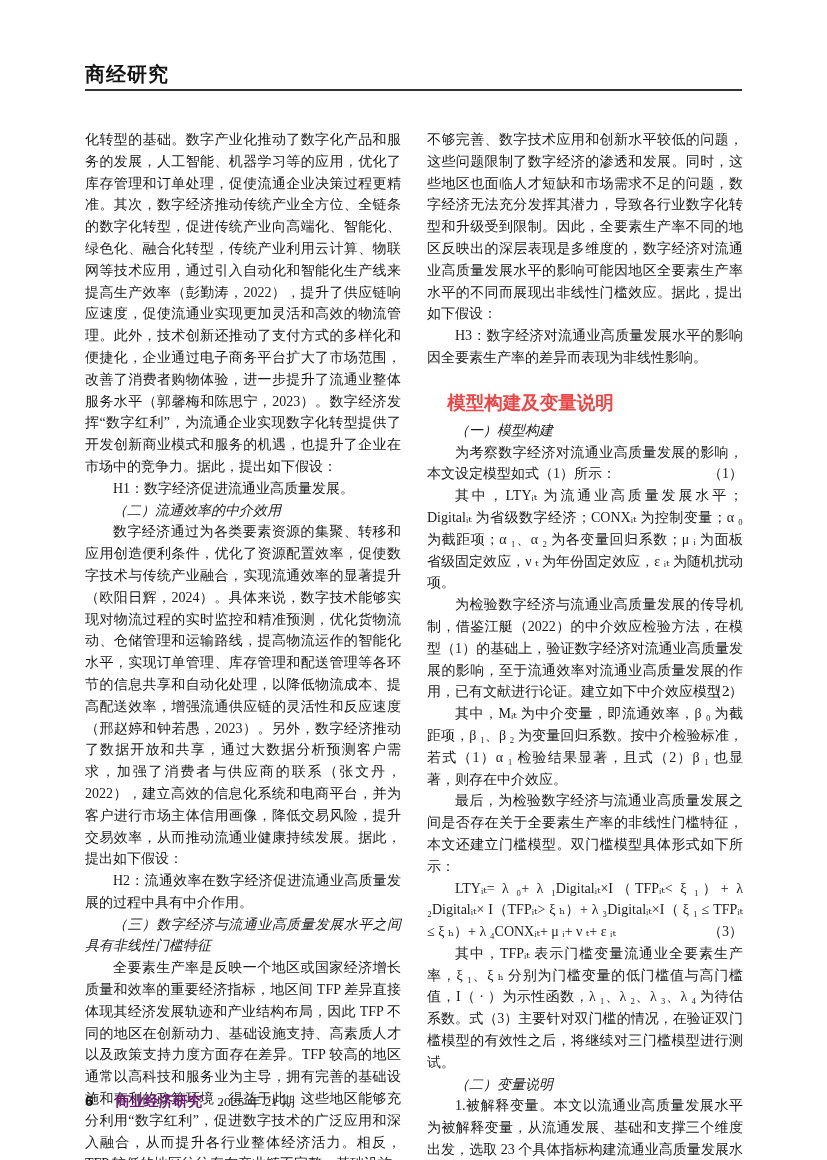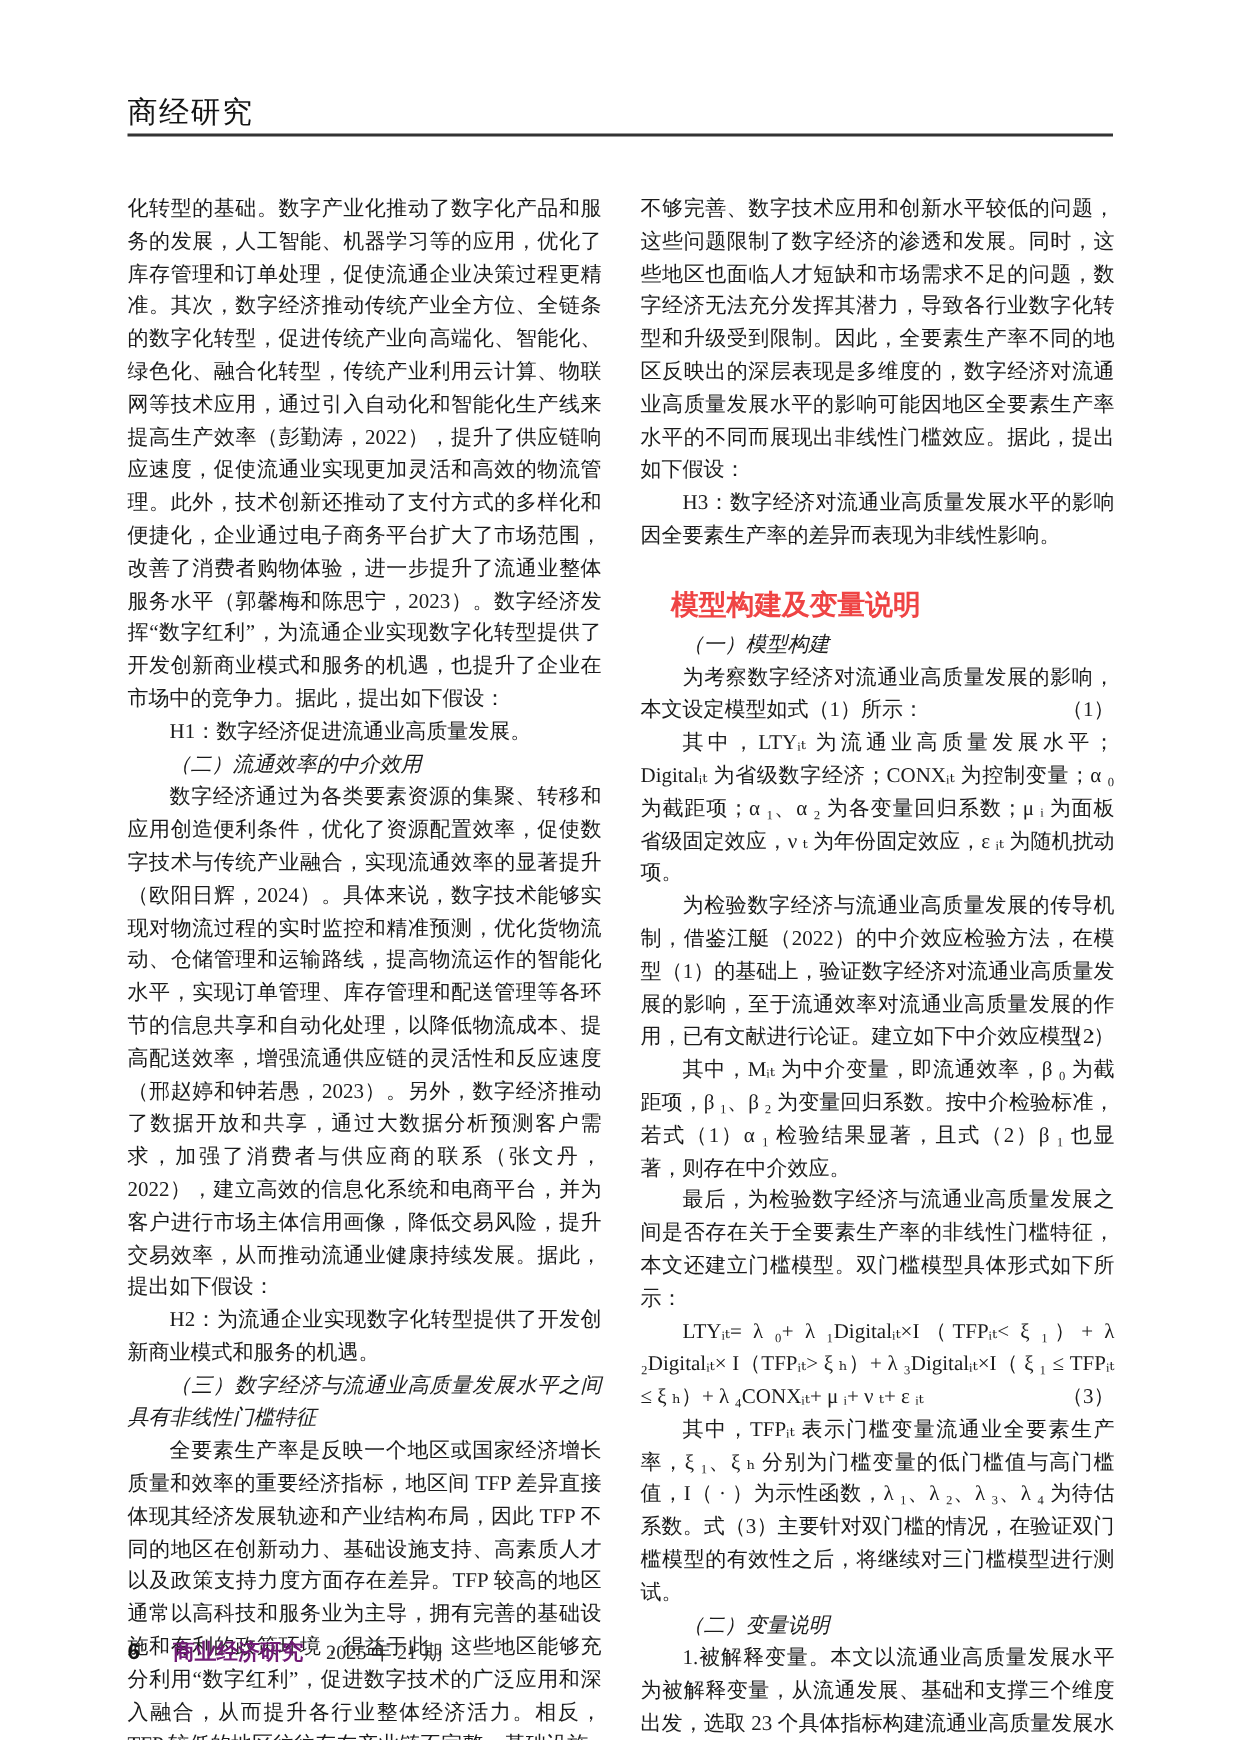--- a/index.html
+++ b/index.html
@@ -10,21 +10,21 @@
     background: #ffffff;
     font-family: "Liberation Serif", "DejaVu Serif", "DejaVu Sans", serif;
     color: #1b1b1b;
     overflow: hidden;
   }
   .header-title {
     position: absolute;
     left: 85px;
     top: 61px;
     font-family: "Liberation Sans", "DejaVu Sans", sans-serif;
-    font-weight: normal;
+    font-weight: bold;
     font-size: 20px;
     letter-spacing: 1px;
     color: #141414;
   }
   .header-rule {
     position: absolute;
     left: 85px;
     top: 89px;
     width: 657px;
     height: 2px;
@@ -93,21 +93,21 @@
 <div class="page">
 
   <div class="header-title">商经研究</div>
   <div class="header-rule"></div>
 
   <div class="col col-left">
     <p class="cont">化转型的基础。数字产业化推动了数字化产品和服务的发展，人工智能、机器学习等的应用，优化了库存管理和订单处理，促使流通企业决策过程更精准。其次，数字经济推动传统产业全方位、全链条的数字化转型，促进传统产业向高端化、智能化、绿色化、融合化转型，传统产业利用云计算、物联网等技术应用，通过引入自动化和智能化生产线来提高生产效率（彭勤涛，2022），提升了供应链响应速度，促使流通业实现更加灵活和高效的物流管理。此外，技术创新还推动了支付方式的多样化和便捷化，企业通过电子商务平台扩大了市场范围，改善了消费者购物体验，进一步提升了流通业整体服务水平（郭馨梅和陈思宁，2023）。数字经济发挥“数字红利”，为流通企业实现数字化转型提供了开发创新商业模式和服务的机遇，也提升了企业在市场中的竞争力。据此，提出如下假设：</p>
     <p>H1：数字经济促进流通业高质量发展。</p>
     <p class="kaiti">（二）流通效率的中介效用</p>
     <p>数字经济通过为各类要素资源的集聚、转移和应用创造便利条件，优化了资源配置效率，促使数字技术与传统产业融合，实现流通效率的显著提升（欧阳日辉，2024）。具体来说，数字技术能够实现对物流过程的实时监控和精准预测，优化货物流动、仓储管理和运输路线，提高物流运作的智能化水平，实现订单管理、库存管理和配送管理等各环节的信息共享和自动化处理，以降低物流成本、提高配送效率，增强流通供应链的灵活性和反应速度（邢赵婷和钟若愚，2023）。另外，数字经济推动了数据开放和共享，通过大数据分析预测客户需求，加强了消费者与供应商的联系（张文丹，2022），建立高效的信息化系统和电商平台，并为客户进行市场主体信用画像，降低交易风险，提升交易效率，从而推动流通业健康持续发展。据此，提出如下假设：</p>
-    <p>H2：为流通企业实现数字化转型提供了开发创新商业模式和服务的机遇。</p>
+    <p>H2：流通效率在数字经济促进流通业高质量发展的过程中具有中介作用。</p>
     <p class="kaiti">（三）数字经济与流通业高质量发展水平之间具有非线性门槛特征</p>
     <p>全要素生产率是反映一个地区或国家经济增长质量和效率的重要经济指标，地区间 TFP 差异直接体现其经济发展轨迹和产业结构布局，因此 TFP 不同的地区在创新动力、基础设施支持、高素质人才以及政策支持力度方面存在差异。TFP 较高的地区通常以高科技和服务业为主导，拥有完善的基础设施和有利的政策环境，得益于此，这些地区能够充分利用“数字红利”，促进数字技术的广泛应用和深入融合，从而提升各行业整体经济活力。相反，TFP 较低的地区往往存在产业链不完整、基础设施</p>
   </div>
 
   <div class="col col-right">
     <p class="cont">不够完善、数字技术应用和创新水平较低的问题，这些问题限制了数字经济的渗透和发展。同时，这些地区也面临人才短缺和市场需求不足的问题，数字经济无法充分发挥其潜力，导致各行业数字化转型和升级受到限制。因此，全要素生产率不同的地区反映出的深层表现是多维度的，数字经济对流通业高质量发展水平的影响可能因地区全要素生产率水平的不同而展现出非线性门槛效应。据此，提出如下假设：</p>
     <p>H3：数字经济对流通业高质量发展水平的影响因全要素生产率的差异而表现为非线性影响。</p>
     <p class="section-heading">模型构建及变量说明</p>
     <p class="kaiti">（一）模型构建</p>
     <p>为考察数字经济对流通业高质量发展的影响，本文设定模型如式（1）所示：</p>

